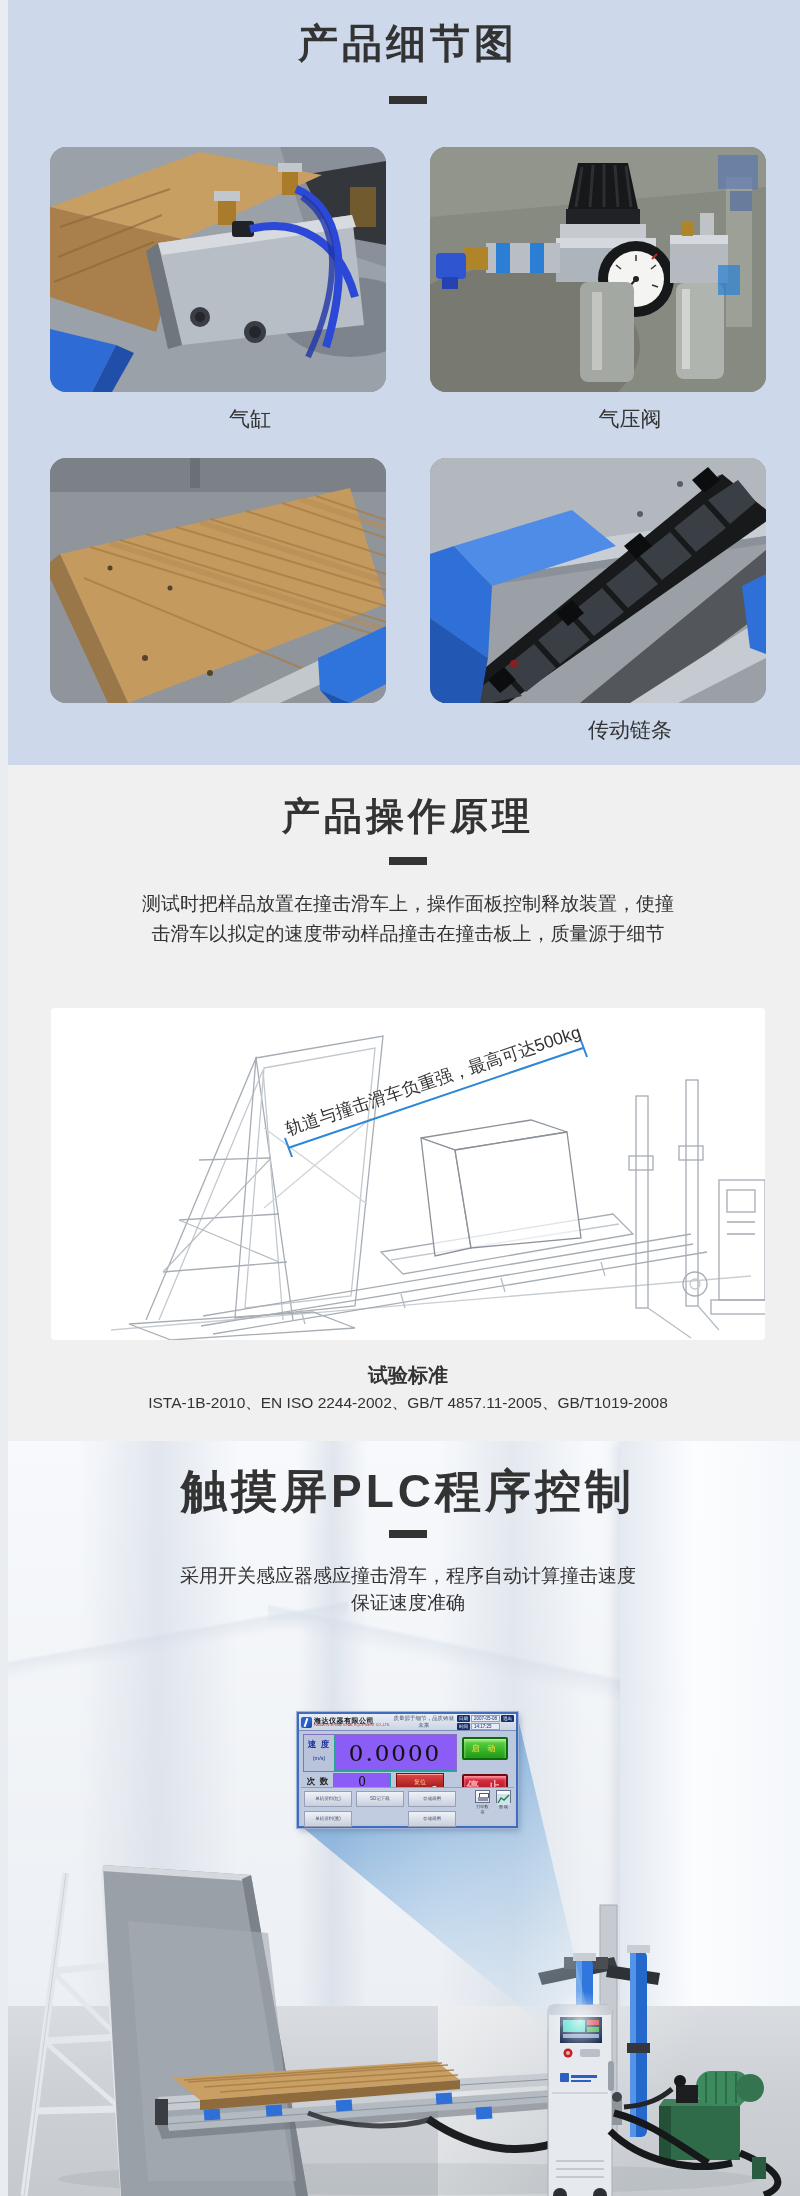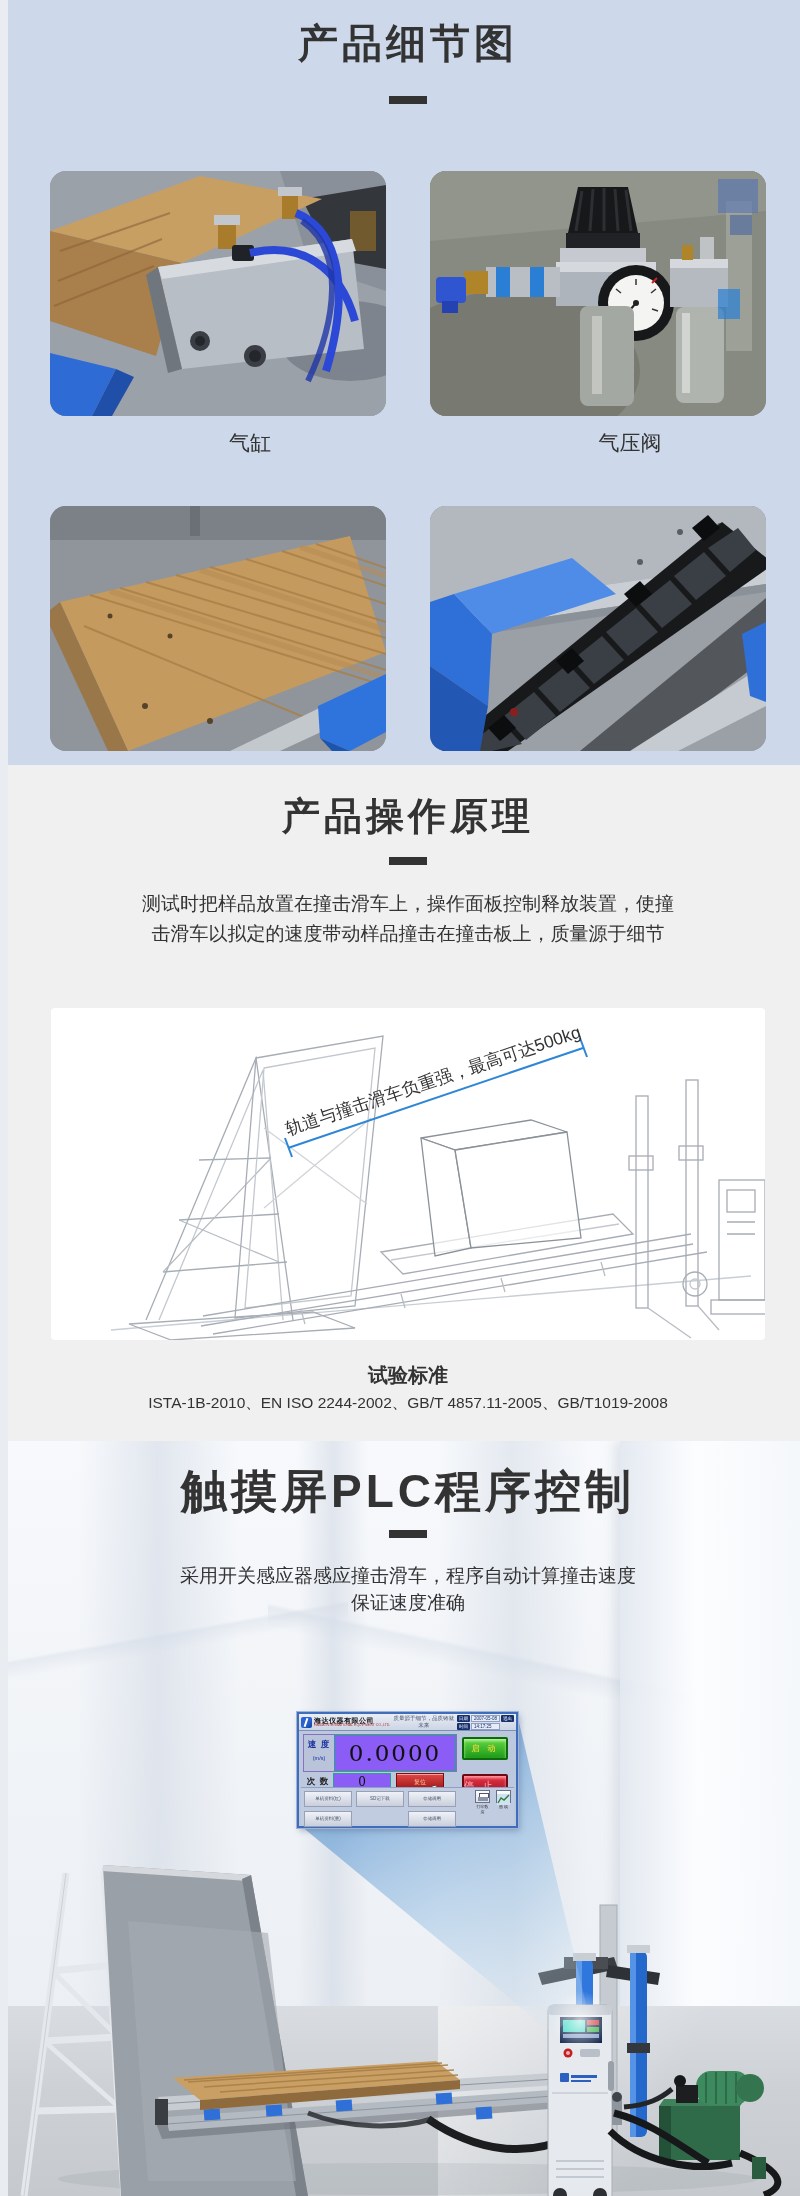--- a/index.html
+++ b/index.html
@@ -7,21 +7,21 @@
         font-family:"Liberation Sans","DejaVu Sans",sans-serif;color:#333;}
   .sec{position:absolute;left:8px;width:800px;overflow:hidden;}
   .sec1{top:0;height:765px;background:#cdd9ea;}
   .sec2{top:765px;height:676px;background:#f0f0f0;}
   .sec3{top:1441px;height:755px;background:linear-gradient(180deg,#f7f9fc 0%,#eef1f5 60%,#e9edf2 100%);}
   .sec-title{font-weight:bold;font-size:40px;line-height:46px;color:#333;text-align:center;letter-spacing:4px;}
   .dash{width:38px;height:8px;background:#333;margin:0 auto;}
   
   .grid{position:absolute;left:42px;top:147px;width:716px;display:grid;
         grid-template-columns:336px 336px;column-gap:44px;row-gap:26px;}
-  .cell{width:400px;margin-top:24px;}
+  .cell{width:400px;}
   .photo{width:336px;height:245px;border-radius:16px;overflow:hidden;background:#8e949c;}
   .photo svg{display:block;}
   .photo-label{margin-top:13px;height:27px;text-align:center;font-size:21px;color:#333;}
   
   .para{margin-top:24px;text-align:center;font-size:19px;line-height:30px;color:#333;}
   .card{position:absolute;left:43px;top:243px;width:714px;height:332px;background:#fff;border-radius:4px;}
   .std-title{position:absolute;top:597px;width:100%;text-align:center;font-size:20px;font-weight:bold;color:#333;}
   .std-line{position:absolute;top:628px;width:100%;text-align:center;font-size:15.5px;color:#333;}
   
   .stripe{position:absolute;top:0;height:612px;pointer-events:none;}
@@ -69,22 +69,22 @@
        border:1px solid #7a0d0d;box-shadow:inset 0 1px 0 #ff9f9f;position:relative;
        font-size:6px;color:#ffd9a0;text-align:center;line-height:16px;}
   .cursor{position:absolute;right:6px;bottom:-3px;width:0;height:0;
        border-left:4px solid #fff;border-bottom:7px solid transparent;transform:rotate(-12deg);
        filter:drop-shadow(0 0 1px #333);}
   .btn-col{position:absolute;right:4px;top:3px;width:46px;}
   .g-btn{height:23px;background:linear-gradient(#63d844,#1e9a17);border:2px solid #0c6a0a;border-radius:2px;
        box-shadow:inset 0 2px 3px #b8f0a0;font-size:8px;font-weight:bold;color:#d8d23a;
        text-align:center;line-height:20px;letter-spacing:3px;box-sizing:border-box;}
   .r-btn{margin-top:14px;height:23px;background:linear-gradient(#e23345,#a00f1e);border:2px solid #6d0a14;border-radius:2px;
-       box-shadow:inset 0 2px 3px #ff9aa5;font-size:10px;font-weight:normal;color:#ffaebb;
-       text-align:left;line-height:20px;letter-spacing:3px;box-sizing:border-box;}
+       box-shadow:inset 0 2px 3px #ff9aa5;font-size:12px;font-weight:bold;color:#ffaebb;
+       text-align:center;line-height:20px;letter-spacing:3px;box-sizing:border-box;}
   .plc-bot{position:absolute;left:2px;right:2px;bottom:2px;top:73px;background:#c2cce0;
        border-top:1px solid #8fa0c4;padding:3px 2px 0 2px;box-sizing:border-box;}
   .gbtns{position:absolute;left:3px;top:3px;display:grid;grid-template-columns:48px 48px 48px;gap:4px 4px;}
   .gb{height:14px;background:linear-gradient(#eff2f7,#c9cfdb);border:1px solid #96a0b6;
       font-size:4.5px;color:#4a5570;text-align:center;line-height:13px;overflow:hidden;}
   .gb.empty{visibility:hidden;}
   .icons{position:absolute;right:3px;top:2px;display:flex;gap:6px;}
   .icn{width:15px;text-align:center;}
   .tile{width:15px;height:13px;background:linear-gradient(#fdfdfe,#dde2ea);border:1px solid #66708a;
         box-sizing:border-box;position:relative;}

